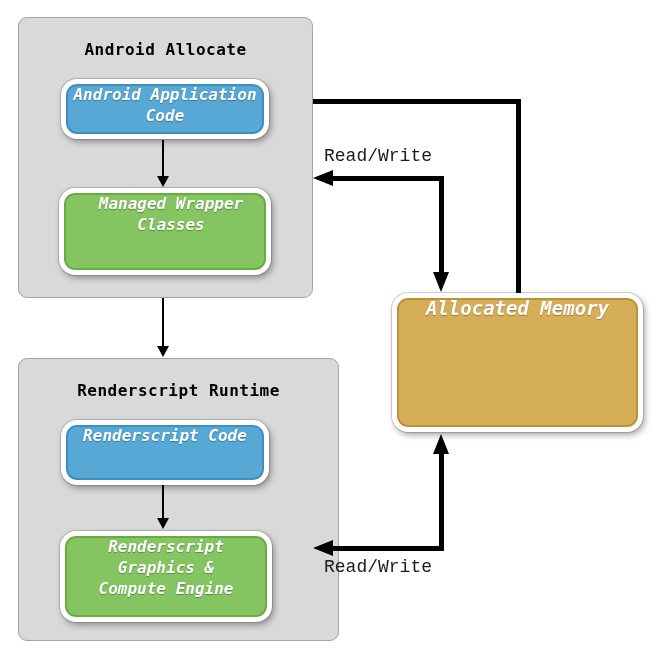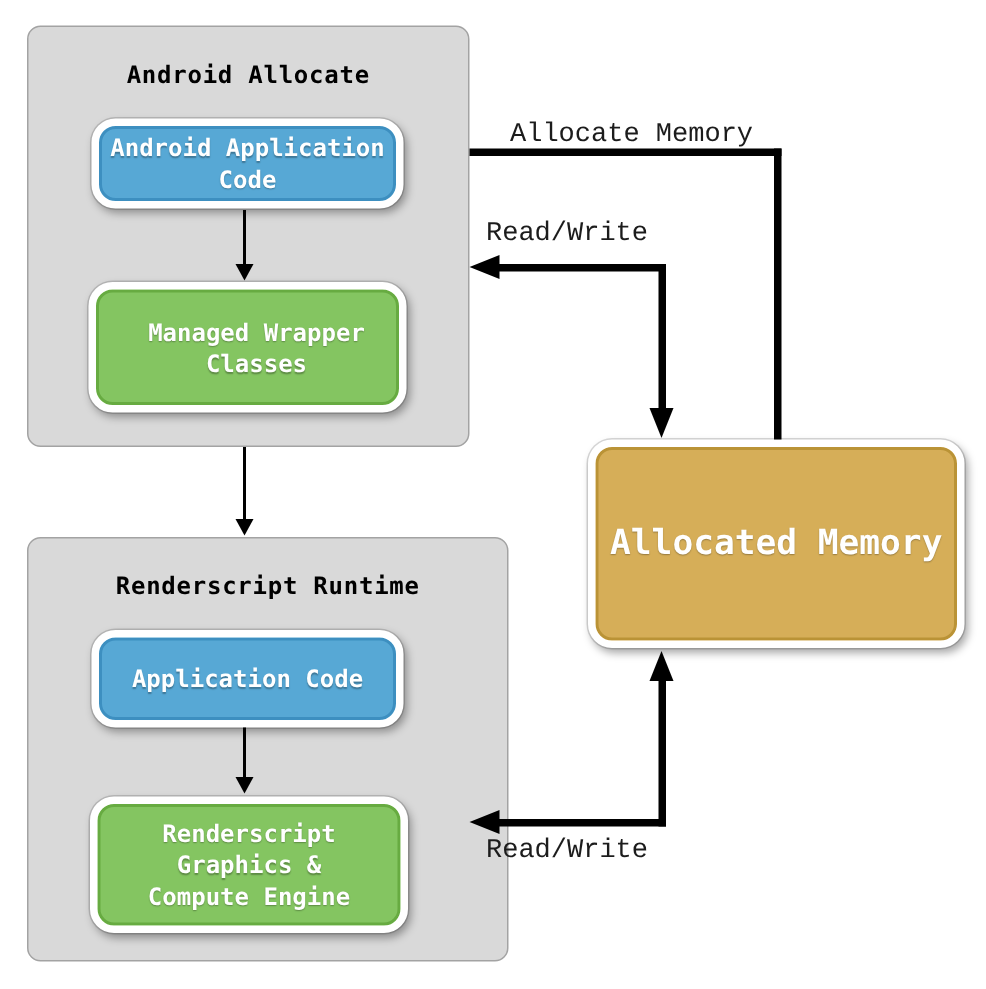--- a/index.html
+++ b/index.html
@@ -28,37 +28,38 @@
     color: var(--title-text, #000000);
     letter-spacing: 0.5px;
   }
   
   .node {
     position: absolute;
     box-sizing: border-box;
     border: 5px solid #ffffff;
     border-radius: 16px;
     display: flex;
-    align-items: center;
+    align-items: flex-start;
     justify-content: center;
     text-align: center;
     box-shadow: 0 0 0 1px rgba(0,0,0,0.15), 2px 3px 6px rgba(0,0,0,0.35);
+    font-style: italic;
   }
   .node-label {
     white-space: pre-line;
     color: var(--box-text, #ffffff);
     font-weight: bold;
     font-size: 16px;
     line-height: 21px;
     text-shadow: 0 1px 1px rgba(0,0,0,0.3);
   }
   .node.blue  { background: var(--blue-fill, #57a8d5);  box-shadow: inset 0 0 0 2px var(--blue-ring, #3d8fc0),  0 0 0 1px rgba(0,0,0,0.15), 2px 3px 6px rgba(0,0,0,0.35); }
   .node.green { background: var(--green-fill, #84c561); box-shadow: inset 0 0 0 2px var(--green-ring, #67ab41), 0 0 0 1px rgba(0,0,0,0.15), 2px 3px 6px rgba(0,0,0,0.35); }
   .node.gold  { background: var(--gold-fill, #d6ae58);  box-shadow: inset 0 0 0 2px var(--gold-ring, #ba9336),  0 0 0 1px rgba(0,0,0,0.15), 2px 3px 6px rgba(0,0,0,0.35); }
-  .node.gold .node-label { font-size: 23px; }
+  .node.gold .node-label { font-size: 19px; }
   
   .aline { position: absolute; background: var(--arrow-color, #000000); }
   
   .head { position: absolute; width: 0; height: 0; }
   .head.left  { border-top: 8px solid transparent; border-bottom: 8px solid transparent; border-right: 20px solid var(--arrow-color, #000000); }
   .head.down  { border-left: 8px solid transparent; border-right: 8px solid transparent; border-top: 20px solid var(--arrow-color, #000000); }
   .head.up    { border-left: 8px solid transparent; border-right: 8px solid transparent; border-bottom: 20px solid var(--arrow-color, #000000); }
   
   .head.thin-down { border-left: 6px solid transparent; border-right: 6px solid transparent; border-top: 11px solid var(--arrow-color, #000000); }
   
@@ -90,37 +91,36 @@
 
   <div class="aline" style="left:162px; top:140px; width:2px; height:38px;"></div>
   <div class="head thin-down" style="left:157px; top:176px;"></div>
 
   <div class="aline" style="left:162px; top:298px; width:2px; height:50px;"></div>
   <div class="head thin-down" style="left:157px; top:346px;"></div>
 
   <div class="panel" style="left:18px; top:358px; width:321px; height:283px;">
     <div class="panel-title">Renderscript Runtime</div>
     <div class="node blue" style="left:42px; top:61px; width:208px; height:65px;">
-      <span class="node-label">Application Code</span>
+      <span class="node-label">Renderscript Code</span>
     </div>
     <div class="node green" style="left:41px; top:172px; width:212px; height:91px;">
       <span class="node-label">Renderscript
 Graphics &amp;
 Compute Engine</span>
     </div>
   </div>
 
   <div class="aline" style="left:162px; top:485px; width:2px; height:35px;"></div>
   <div class="head thin-down" style="left:157px; top:518px;"></div>
 
   <div class="node gold" style="left:392px; top:293px; width:251px; height:139px;">
     <span class="node-label">Allocated Memory</span>
   </div>
 
-  <div class="edge-label" style="left:340px; top:80px;">Allocate Memory</div>
   <div class="aline" style="left:313px; top:99px; width:208px; height:5px;"></div>
   <div class="aline" style="left:516px; top:99px; width:5px; height:194px;"></div>
 
   <div class="edge-label" style="left:324px; top:146px;">Read/Write</div>
   <div class="head left" style="left:313px; top:170px;"></div>
   <div class="aline" style="left:331px; top:176px; width:113px; height:5px;"></div>
   <div class="aline" style="left:439px; top:176px; width:5px; height:98px;"></div>
   <div class="head down" style="left:433px; top:272px;"></div>
 
   <div class="head up" style="left:433px; top:434px;"></div>

